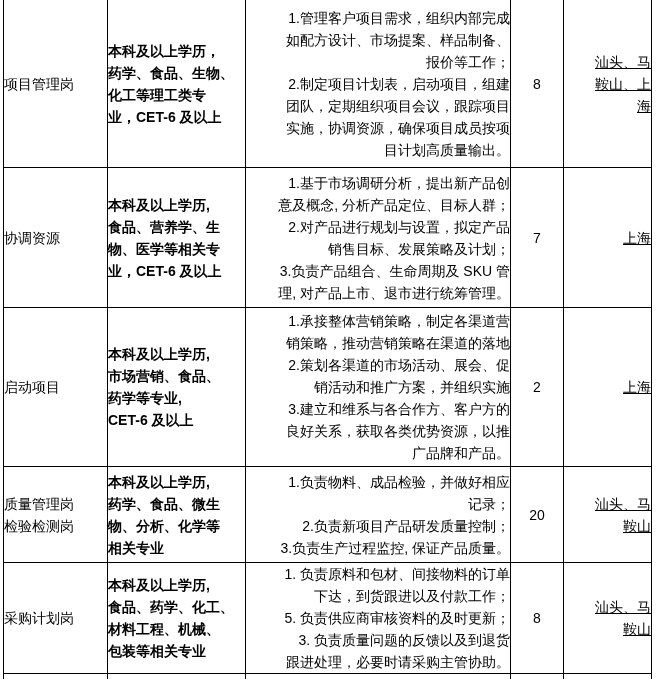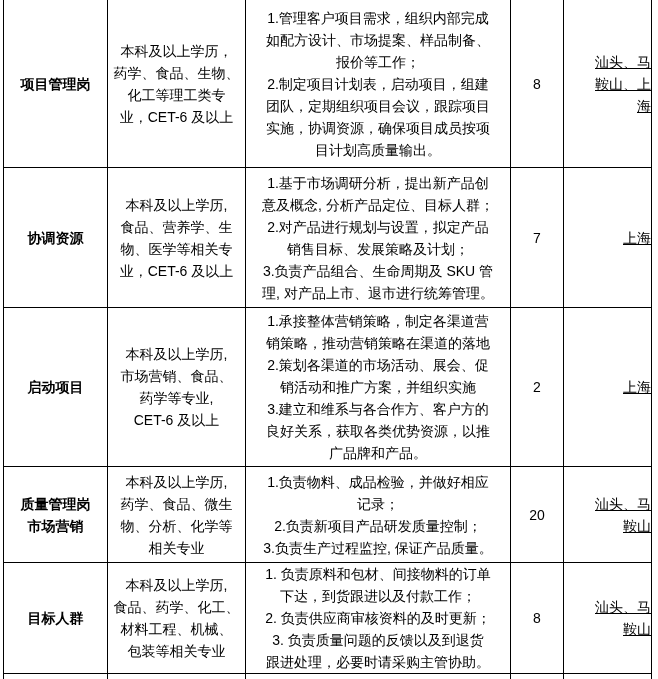--- a/index.html
+++ b/index.html
@@ -26,34 +26,35 @@
   }
   table.recruit td {
     border: 1px solid #000000;
     vertical-align: middle;
     font-size: 14px;
     line-height: 22px;
     overflow: hidden;
     padding: 0;
   }
   td.pos {
-    text-align: center;
-    font-weight: bold;
+    text-align: left;
+    font-weight: normal;
     font-size: 15px;
     line-height: 26px;
     white-space: pre-line;
     padding: 0 2px;
   }
   td.req {
-    text-align: center;
+    text-align: left;
     white-space: pre-line;
     padding: 0 2px 0 6px;
+    font-weight: bold;
   }
   td.duty {
-    text-align: center;
+    text-align: right;
     white-space: pre-line;
     padding: 0 3px 0 5px;
     margin-top: 12px;
   }
   td.cnt {
     text-align: center;
   }
   td.loc {
     text-align: right;
     white-space: pre-line;
@@ -124,42 +125,42 @@
 2.策划各渠道的市场活动、展会、促
 销活动和推广方案，并组织实施
 3.建立和维系与各合作方、客户方的
 良好关系，获取各类优势资源，以推
 广品牌和产品。</td>
         <td class="cnt">2</td>
         <td class="loc">上海</td>
       </tr>
       <tr class="r3">
         <td class="pos">质量管理岗
-市场营销</td>
+检验检测岗</td>
         <td class="req">本科及以上学历,
 药学、食品、微生
 物、分析、化学等
 相关专业</td>
         <td class="duty">1.负责物料、成品检验，并做好相应
 记录；
 2.负责新项目产品研发质量控制；
 3.负责生产过程监控, 保证产品质量。</td>
         <td class="cnt">20</td>
         <td class="loc">汕头、马
 鞍山</td>
       </tr>
       <tr class="r4">
-        <td class="pos">目标人群</td>
+        <td class="pos">采购计划岗</td>
         <td class="req">本科及以上学历,
 食品、药学、化工、
 材料工程、机械、
 包装等相关专业</td>
         <td class="duty">1. 负责原料和包材、间接物料的订单
 下达，到货跟进以及付款工作；
-2. 负责供应商审核资料的及时更新；
+5. 负责供应商审核资料的及时更新；
 3. 负责质量问题的反馈以及到退货
 跟进处理，必要时请采购主管协助。</td>
         <td class="cnt">8</td>
         <td class="loc">汕头、马
 鞍山</td>
       </tr>
       <tr class="r5">
         <td class="pos"></td>
         <td class="req"></td>
         <td class="duty"></td>

